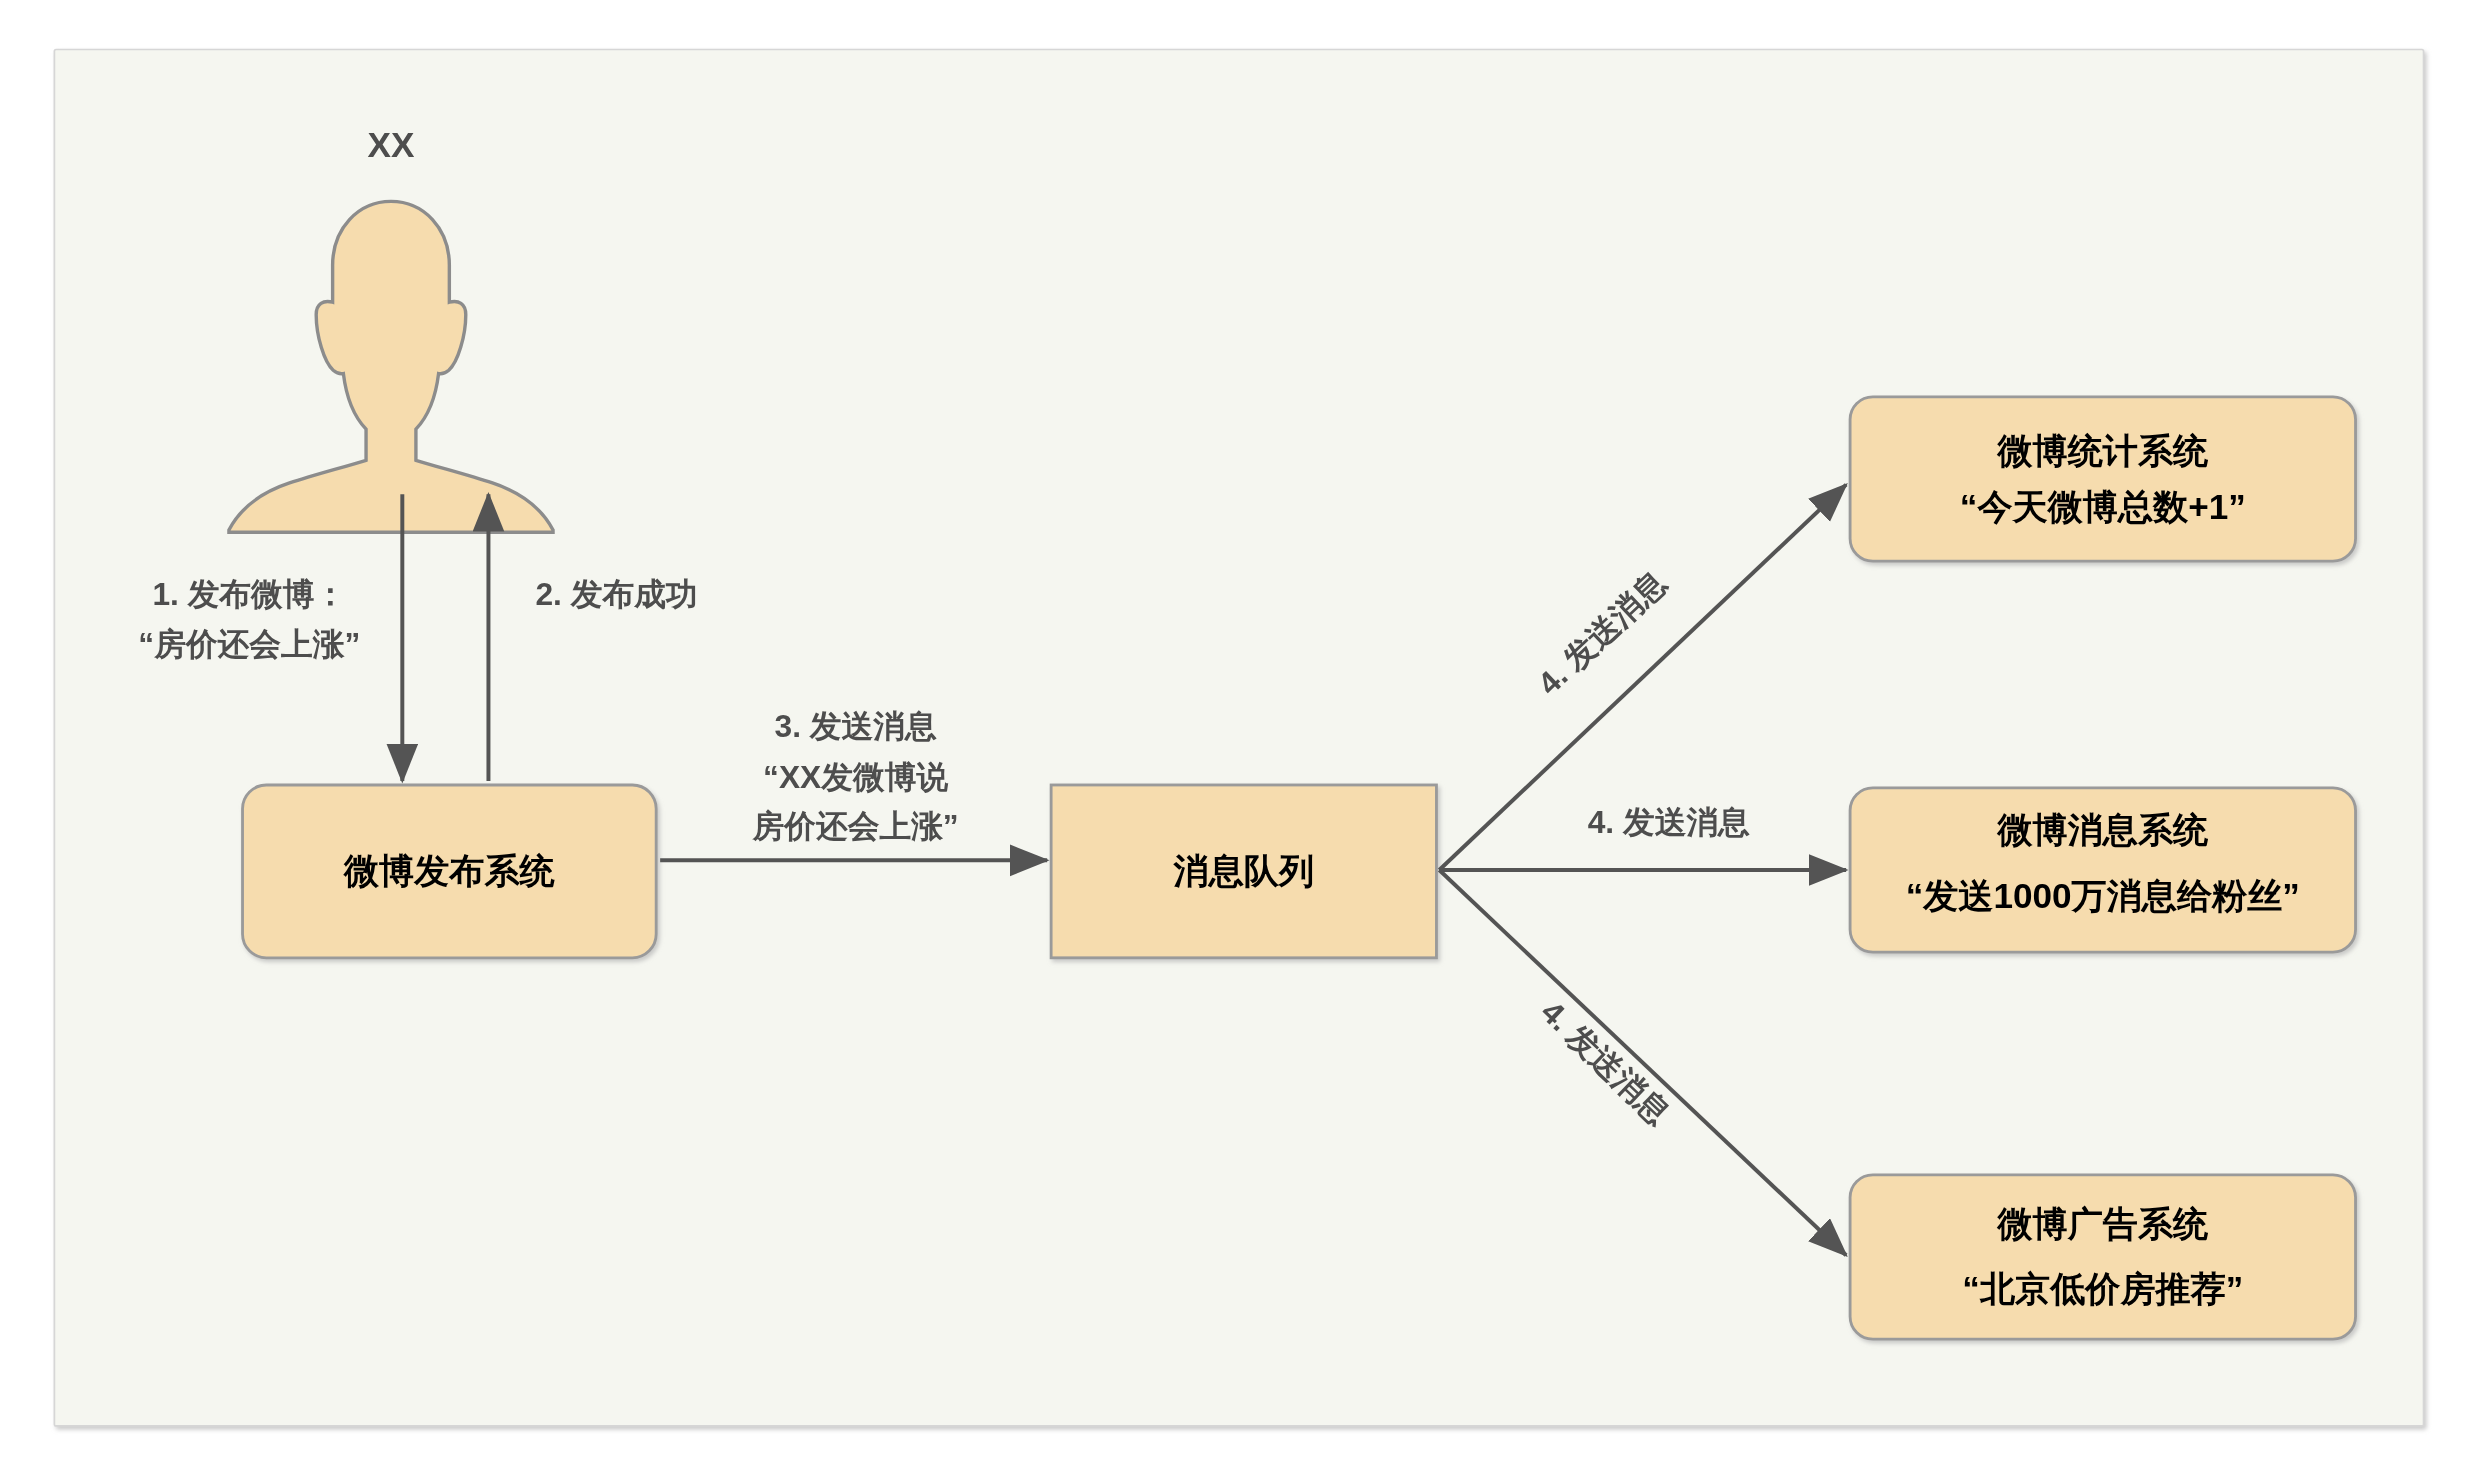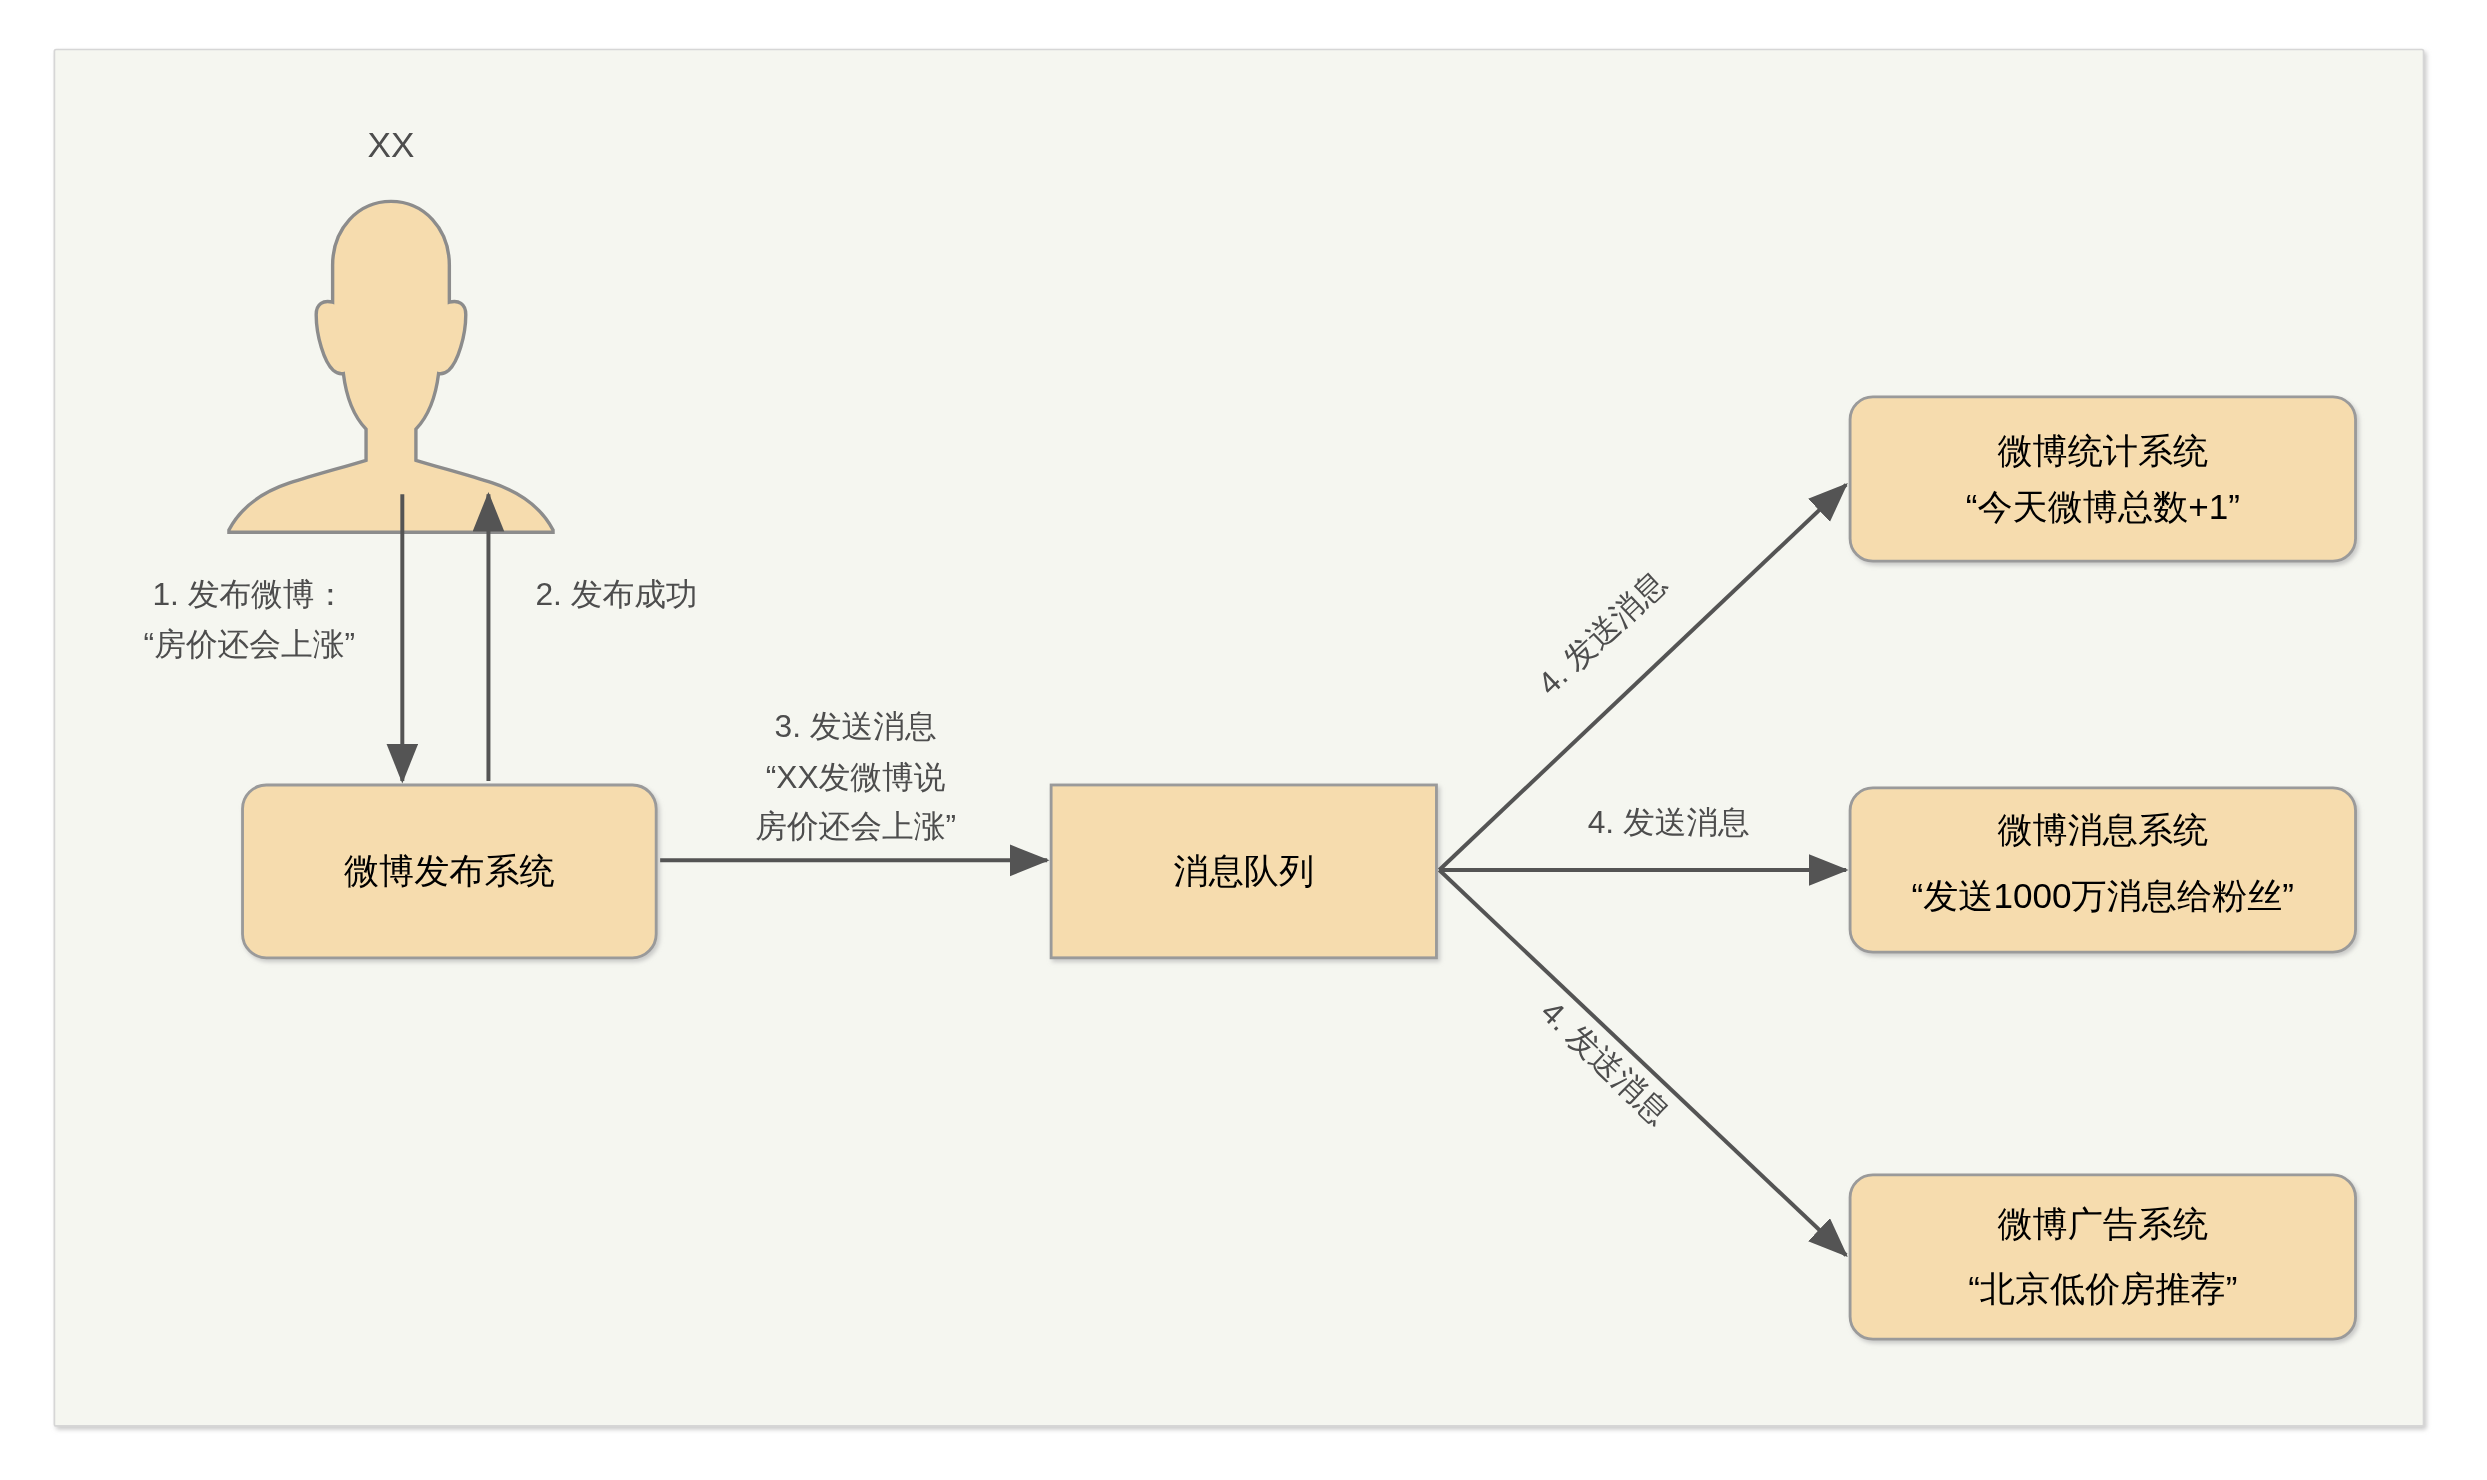--- a/index.html
+++ b/index.html
@@ -10,20 +10,21 @@
   body {
     width: 2487px;
     height: 1481px;
     font-family: "Liberation Sans", "DejaVu Sans", sans-serif;
     overflow: hidden;
   }
   #diagram-root {
     position: relative;
     width: 2487px;
     height: 1481px;
+    font-weight: bold;
   }
   svg.canvas {
     display: block;
     width: 2487px;
     height: 1481px;
   }
   .node-label {
     font-family: "Liberation Sans", "DejaVu Sans", sans-serif;
     fill: #000000;
     text-anchor: middle;

